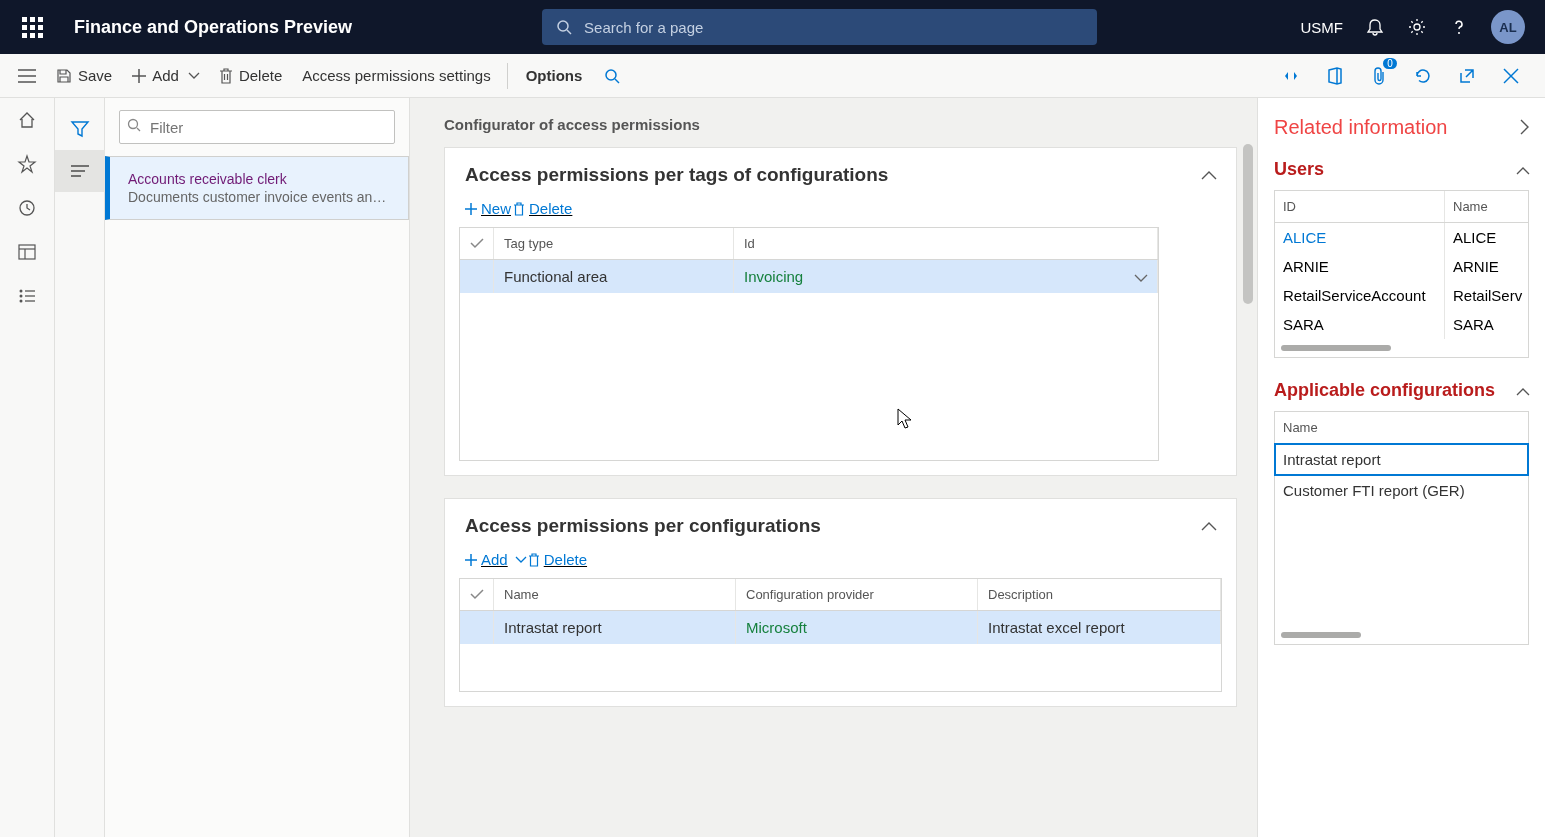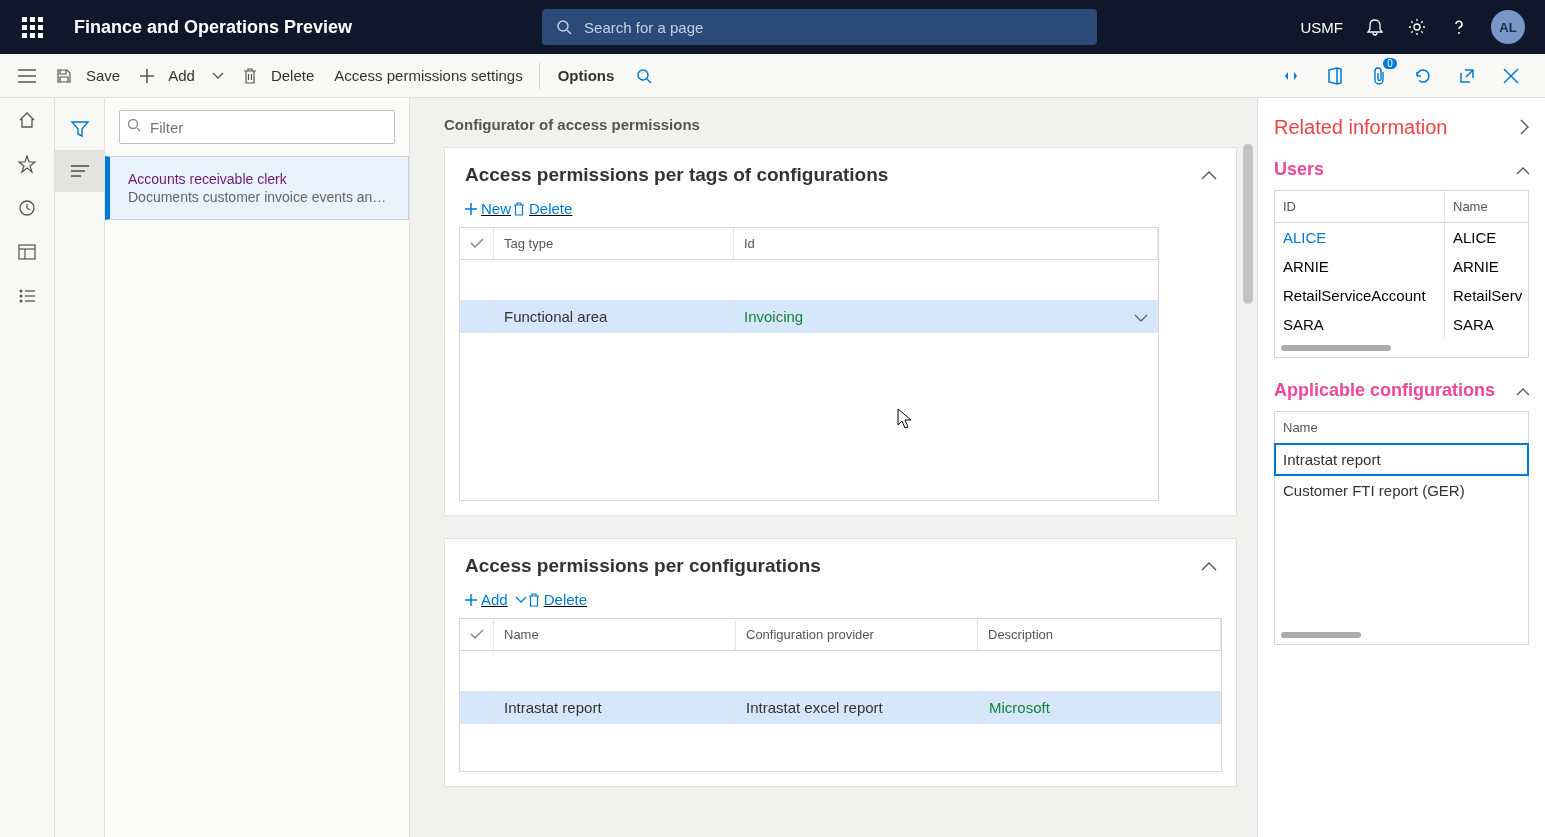--- a/index.html
+++ b/index.html
@@ -14,21 +14,21 @@
 .search-box { width: 555px; height: 36px; margin-left: 190px; background:#2c4a78; border-radius:4px; display:flex; align-items:center; padding:0 14px; color:#c4d0e2; font-size:15px;text-align:center; }
 .search-box svg { margin-right: 12px; flex-shrink:0; }
 .topbar-right { margin-left:auto; display:flex; align-items:center; gap:22px; padding-right:10px; }
 .topbar-right .txt { font-size:15px; }
 .avatar { width:34px; height:34px; border-radius:50%; background:#7a96c9; display:flex; align-items:center; justify-content:center; font-size:13px; font-weight:600; color:#1a2e4f; }
 .ticon { width:20px; height:20px; display:flex; align-items:center; justify-content:center; }
 
 
 .actionbar { height:44px; background:#f8f8f7; border-bottom:1px solid #e0e0de; display:flex; align-items:center; padding:0 8px; color:#333; font-size:15px; }
 .hamburger { width:38px; display:flex; justify-content:center;}
-.action-btn { display:flex; align-items:center; gap:14px; padding:0 10px; height:100%; cursor:pointer; }
+.action-btn { display:flex; align-items:center; gap:6px; padding:0 10px; height:100%; cursor:pointer; }
 .action-btn svg { flex-shrink:0; }
 .sep { width:1px; height:26px; background:#d0d0ce; margin:0 6px; }
 .options-btn { font-weight:600; padding:0 12px; }
 .actionbar-right { margin-left:auto; display:flex; align-items:center; gap:20px; padding-right:14px; }
 .actionbar-right .ibtn { width:24px; height:24px; display:flex; align-items:center; justify-content:center; position:relative; }
 .badge { position:absolute; top:-6px; right:-6px; background:#0078d4; color:#fff; border-radius:8px; font-size:10px; padding:0 4px; min-width:14px; text-align:center; }
 
 
 .main { position:absolute; top:98px; left:0; right:0; bottom:0; display:flex; }
 .leftrail { width:55px; background:#f8f8f7; border-right:1px solid #e0e0de; display:flex; flex-direction:column; align-items:center; padding-top:12px; gap:24px; }
@@ -53,38 +53,38 @@
 
 .card { background:#fff; border:1px solid #e0e0de; margin-bottom:22px; padding:0 0 14px 0; }
 .card-hdr { display:flex; align-items:center; justify-content:space-between; padding:16px 20px 14px 20px; }
 .card-hdr h3 { font-size:19px; font-weight:600; color:#333; }
 .card-toolbar { display:flex; gap:2px; padding:0 20px 10px 20px;text-decoration:underline; }
 .tool-btn { display:flex; align-items:center; gap:4px; color:#0078d4; font-size:15px; cursor:pointer; }
 .grid { margin:0 14px; border:1px solid #d6d6d4; }
 .grid-head { display:flex; background:#fff; border-bottom:1px solid #d6d6d4; font-size:13px; color:#555; }
 .grid-head .cell, .grid-row .cell { padding:8px 10px; border-right:1px solid #e6e6e4; }
 .grid-head .chk, .grid-row .chk { width:34px; display:flex; align-items:center; justify-content:center; border-right:1px solid #e6e6e4; }
-.grid-row { display:flex; background:#d6e7fb; font-size:15px; color:#333;margin-top:40px; }
+.grid-row { display:flex; background:#d6e7fb; font-size:15px; color:#333; }
 .grid-row .link { color:#15803d; }
 .grid-body { min-height:200px; background:#fff; }
 .grid-body.short { min-height:80px; }
 .grid .c-tag1 { width:240px; }
 .grid .c-tag2 { flex:1; display:flex; justify-content:space-between; align-items:center; }
 .grid .c-name { width:242px; }
 .grid .c-prov { width:242px; }
 .grid .c-desc { flex:1; }
 .chevdn { color:#666; }
 
 
 .fake-scroll { position:absolute; top:46px; right:4px; width:10px; height:160px; background:#c4c4c2; border-radius:5px; }
 
 .rightpanel { width:288px; background:#fff; border-left:1px solid #e0e0de; padding:18px 16px; overflow:hidden; }
 .rp-hdr { display:flex; justify-content:space-between; align-items:center; font-size:20px; margin-bottom:20px; color:#ef4444; }
 .rp-section { margin-bottom:22px; }
-.rp-sechdr { display:flex; justify-content:space-between; align-items:flex-start; font-size:18px; font-weight:600; color:#ec4899; margin-bottom:10px; }
+.rp-sechdr { display:flex; justify-content:space-between; align-items:flex-start; font-size:18px; font-weight:600; color:#b91c1c; margin-bottom:10px; }
 .mini-grid { border:1px solid #d6d6d4; }
 .mini-head { display:flex; border-bottom:1px solid #d6d6d4; font-size:13px; color:#555; }
 .mini-head .mc { padding:8px 8px; }
 .mc-id { width:170px; border-right:1px solid #e6e6e4; }
 .mc-name { flex:1; }
 .mini-row { display:flex; font-size:15px; }
 .mini-row .mc { padding:6px 8px; white-space:nowrap; overflow:hidden; }
 .mini-row .mc-id.link { color:#0078d4; }
 .mini-scroll { height:6px; background:#ababa9; width:110px; margin:6px; border-radius:3px; }
 .mini-grid .body { min-height:40px; }
@@ -379,22 +379,22 @@
                 </svg>
               </div>
             <div class="cell c-name">Name</div>
             <div class="cell c-prov">Configuration provider</div>
             <div class="cell c-desc">Description</div>
           </div>
           <div class="grid-body short">
             <div class="grid-row">
               <div class="chk"></div>
               <div class="cell c-name">Intrastat report</div>
+              <div class="cell c-prov link">Microsoft</div>
               <div class="cell c-desc">Intrastat excel report</div>
-              <div class="cell c-prov link">Microsoft</div>
             </div>
           </div>
         </div>
       </div>
     </div>
   </div>
 
   <div class="rightpanel">
     <div class="rp-hdr">
       <span>Related information</span>

